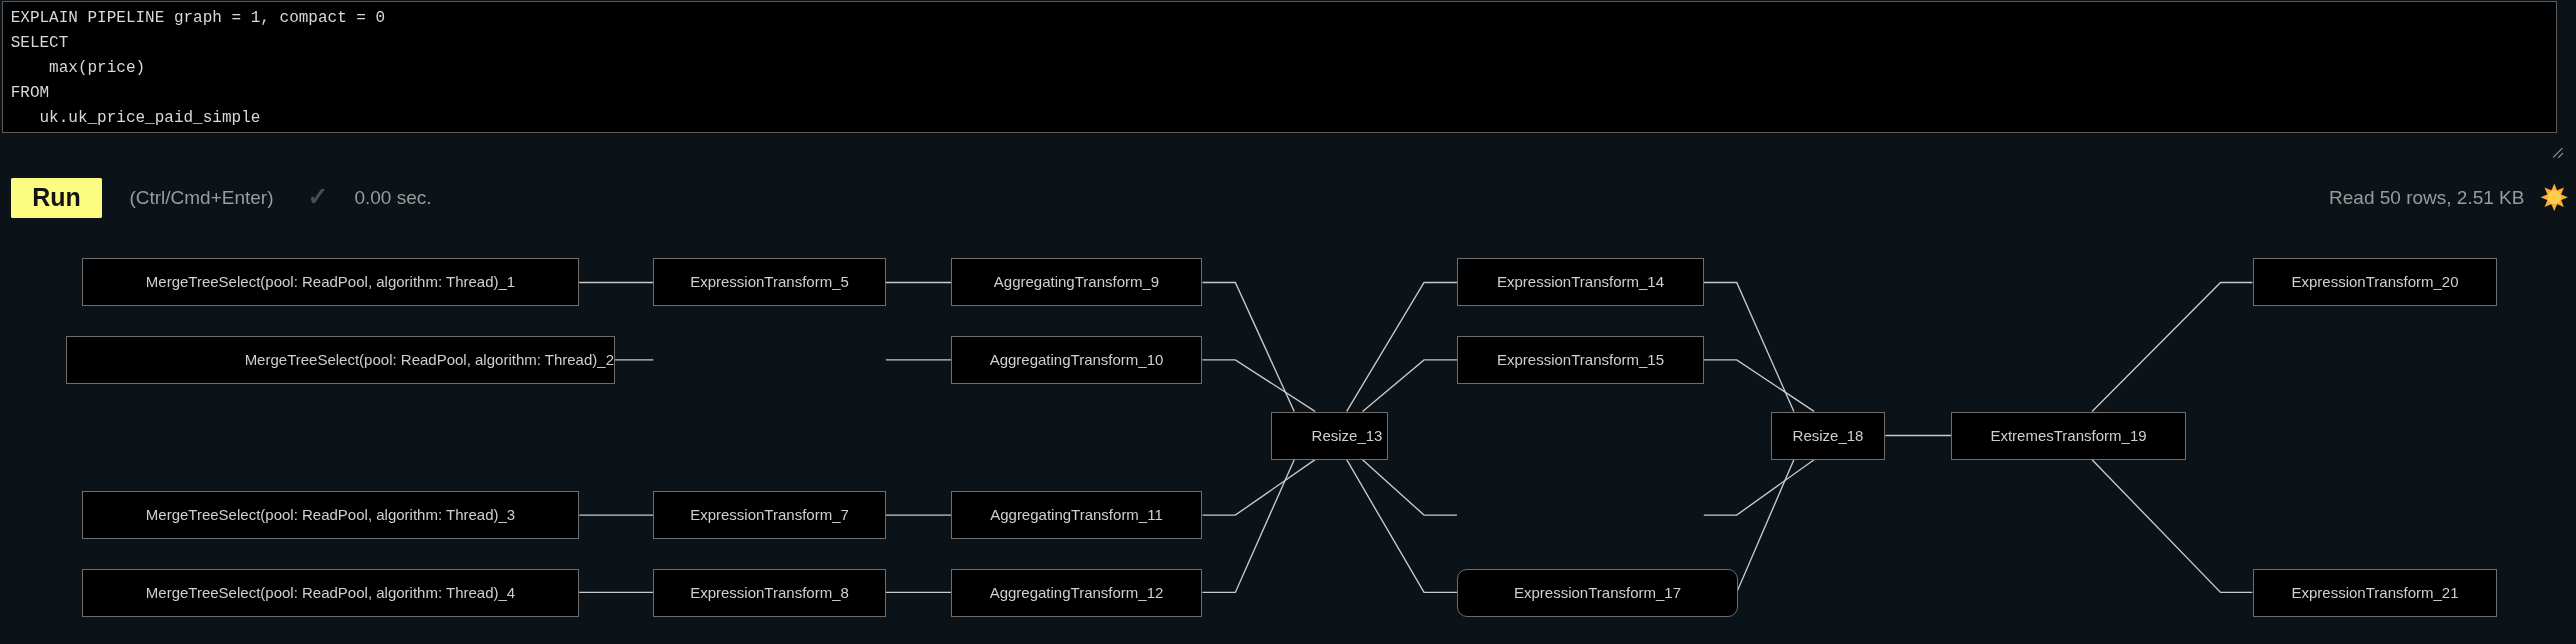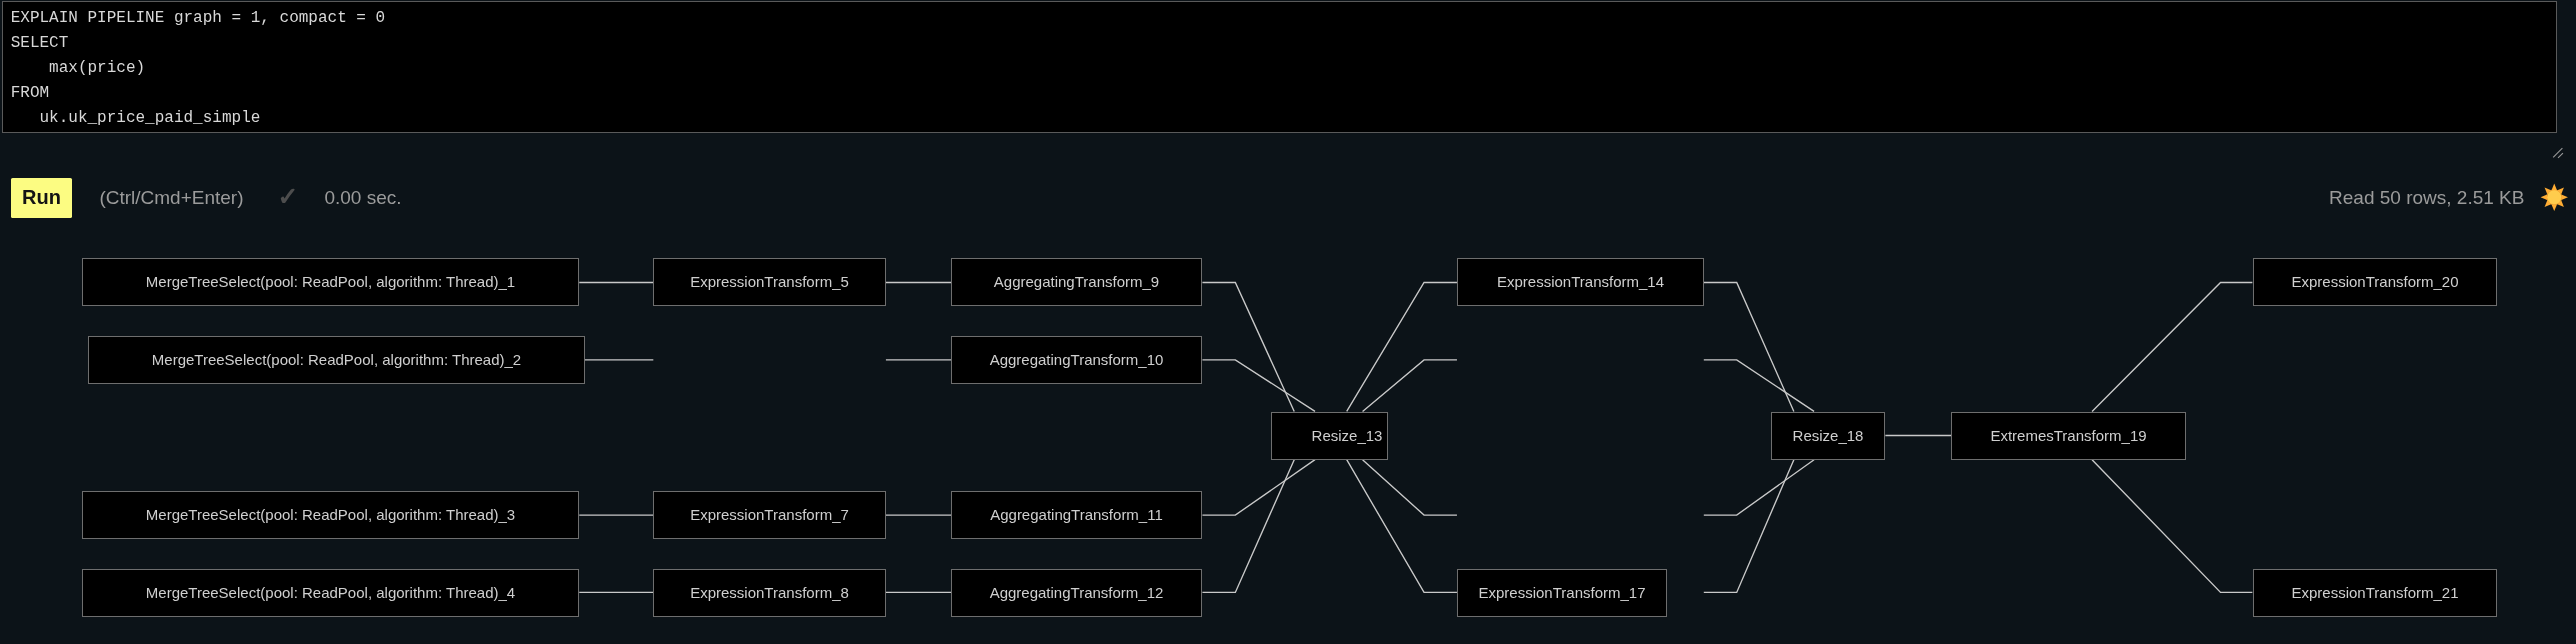--- a/index.html
+++ b/index.html
@@ -24,23 +24,23 @@
     padding:4.4px 7.7px; resize:none; outline:none;
     white-space:pre; overflow:hidden; display:block;
   }
   .grip{position:absolute; left:2551px; top:146px; pointer-events:auto;}
   .toolbar{
     position:absolute; left:0; top:176px; width:2576px; height:43px;
     display:flex; align-items:center; padding:0 7.7px 0 11px;
     color:var(--muted); font-size:19px;
   }
   .run-button{
-    width:61px; height:40px; background:var(--run-bg); color:var(--run-text);
+    width:91px; height:40px; background:var(--run-bg); color:var(--run-text);
     border:none; border-radius:1.6px; font-family:"Liberation Sans",sans-serif;
-    font-size:20px; font-weight:bold; cursor:pointer;
+    font-size:25px; font-weight:bold; cursor:pointer;
   }
   .shortcut{margin-left:27.4px; color:var(--muted);}
   .check{margin-left:34px; color:var(--check); font-size:25px; font-weight:bold; transform:translateY(-1.1px);}
   .elapsed{margin-left:26px; color:var(--muted);}
   .spacer{flex:1;}
   .stats{color:var(--muted);}
   .theme-toggle{margin-left:15.4px; width:28.5px; height:28.5px; cursor:pointer; display:inline-block;}
   .graph{position:absolute; left:0; top:0; width:2576px; height:644px;}
   .graph svg.edges{position:absolute; left:0; top:0;}
   .node{
@@ -113,33 +113,34 @@
         <polyline points="2454.03,838 2595,1080 2655,1080" fill="none" stroke="#c9c9c9" stroke-width="2.5"></polyline>
         <polyline points="3105,515 3165,515 3269.184,750" fill="none" stroke="#c9c9c9" stroke-width="2.5"></polyline>
         <polyline points="3105,656 3165,656 3306,750" fill="none" stroke="#c9c9c9" stroke-width="2.5"></polyline>
         <polyline points="3105,939 3165,939 3306,838" fill="none" stroke="#c9c9c9" stroke-width="2.5"></polyline>
         <polyline points="3105,1080 3165,1080 3269.184,838" fill="none" stroke="#c9c9c9" stroke-width="2.5"></polyline>
         <polyline points="3436,794 3556,794" fill="none" stroke="#c9c9c9" stroke-width="2.5"></polyline>
         <polyline points="3812.8,750 4047,515 4105,515" fill="none" stroke="#c9c9c9" stroke-width="2.5"></polyline>
         <polyline points="3812.8,838 4047,1080 4105,1080" fill="none" stroke="#c9c9c9" stroke-width="2.5"></polyline>
       </svg>
   <div class="node" style="left: 82px; top: 258px; width: 497px;">MergeTreeSelect(pool: ReadPool, algorithm: Thread)_1</div>
-      <div class="node" style="left: 88px; top: 336px; width: 497px;">MergeTreeSelect(pool: ReadPool, algorithm: Thread)_2</div>
+      <div class="node" style="left: 66px; top: 336px; width: 549px; text-align: right;">MergeTreeSelect(pool: ReadPool, algorithm: Thread)_2</div>
       <div class="node" style="left: 82px; top: 491px; width: 497px;">MergeTreeSelect(pool: ReadPool, algorithm: Thread)_3</div>
       <div class="node" style="left: 82px; top: 569px; width: 497px;">MergeTreeSelect(pool: ReadPool, algorithm: Thread)_4</div>
       <div class="node" style="left: 653px; top: 258px; width: 233px;">ExpressionTransform_5</div>
       <div class="node" style="left: 653px; top: 491px; width: 233px;">ExpressionTransform_7</div>
       <div class="node" style="left: 653px; top: 569px; width: 233px;">ExpressionTransform_8</div>
       <div class="node" style="left: 951px; top: 258px; width: 251px;">AggregatingTransform_9</div>
       <div class="node" style="left: 951px; top: 336px; width: 251px;">AggregatingTransform_10</div>
       <div class="node" style="left: 951px; top: 491px; width: 251px;">AggregatingTransform_11</div>
       <div class="node" style="left: 951px; top: 569px; width: 251px;">AggregatingTransform_12</div>
       <div class="node" style="left: 1271px; top: 412px; width: 117px; padding-left: 35px;">Resize_13</div>
       <div class="node" style="left: 1457px; top: 258px; width: 247px; text-align: center;">ExpressionTransform_14</div>
-      <div class="node" style="left: 1457px; top: 569px; width: 210px;">ExpressionTransform_17</div>
+      <div class="node" style="left: 1457px; top: 336px; width: 247px;">ExpressionTransform_15</div>
+      <div class="node" style="left: 1457px; top: 569px; width: 281px; border-radius: 10px;">ExpressionTransform_17</div>
       <div class="node" style="left: 1771px; top: 412px; width: 114px;">Resize_18</div>
       <div class="node" style="left: 1951px; top: 412px; width: 235px;">ExtremesTransform_19</div>
       <div class="node" style="left: 2253px; top: 258px; width: 244px;">ExpressionTransform_20</div>
       <div class="node" style="left: 2253px; top: 569px; width: 244px;">ExpressionTransform_21</div>
     </div>
 
 </div>
 
 
 </body></html>

